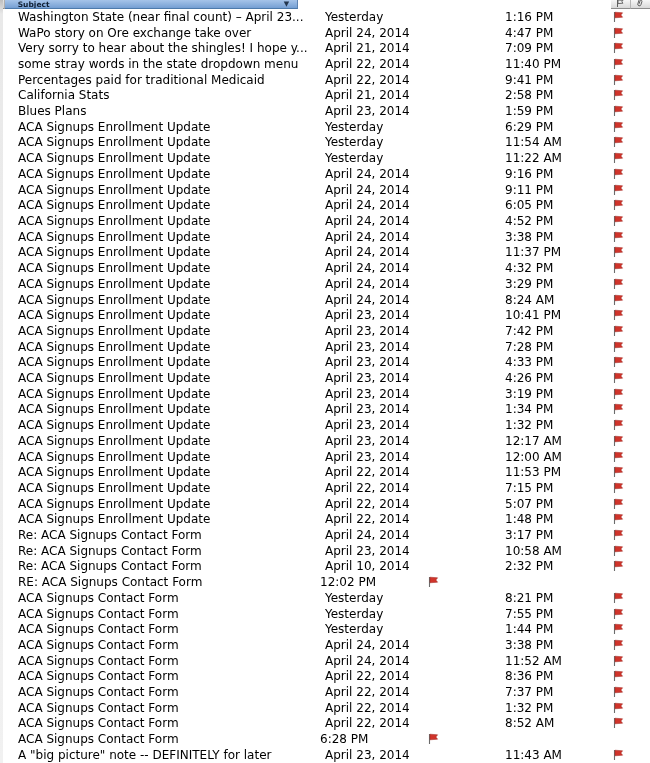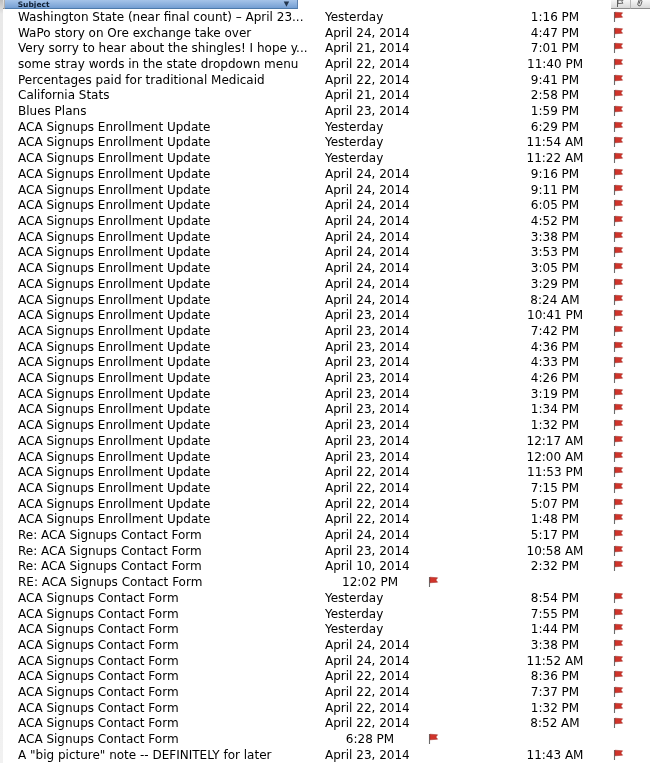--- a/index.html
+++ b/index.html
@@ -64,21 +64,21 @@
     width:320px;padding-left:18px;
     overflow:hidden;text-overflow:clip;
   }
   .c-date{
     box-sizing:border-box;
     width:185px;padding-left:5px;
     overflow:hidden;
   }
   .c-time{
     box-sizing:border-box;
-    width:100px;text-align:center;
+    width:100px;text-align:left;
   }
   .c-flag{
     box-sizing:border-box;
     width:26px;display:flex;justify-content:center;align-items:center;
   }
   .c-flag svg{display:block;}
 </style>
 </head>
 <body>
 
@@ -132,21 +132,21 @@
         <svg width="12" height="12" viewBox="0 0 12 12">
           <line x1="2.5" y1="1" x2="2.5" y2="11" stroke="#6b6b6b" stroke-width="1.1"></line>
           <path d="M3 1.2 L10.6 1.8 L8.9 4 L10.6 6.2 L3 6.8 Z" fill="#D0342B" stroke="#9c241e" stroke-width="0.5"></path>
         </svg>
       </div>
     </div>
 
     <div class="msg-row">
       <div class="c-subject">Very sorry to hear about the shingles! I hope y...</div>
       <div class="c-date">April 21, 2014</div>
-      <div class="c-time">7:01 PM</div>
+      <div class="c-time">7:09 PM</div>
       <div class="c-flag">
         <svg width="12" height="12" viewBox="0 0 12 12">
           <line x1="2.5" y1="1" x2="2.5" y2="11" stroke="#6b6b6b" stroke-width="1.1"></line>
           <path d="M3 1.2 L10.6 1.8 L8.9 4 L10.6 6.2 L3 6.8 Z" fill="#D0342B" stroke="#9c241e" stroke-width="0.5"></path>
         </svg>
       </div>
     </div>
 
     <div class="msg-row">
       <div class="c-subject">some stray words in the state dropdown menu</div>
@@ -288,33 +288,33 @@
         <svg width="12" height="12" viewBox="0 0 12 12">
           <line x1="2.5" y1="1" x2="2.5" y2="11" stroke="#6b6b6b" stroke-width="1.1"></line>
           <path d="M3 1.2 L10.6 1.8 L8.9 4 L10.6 6.2 L3 6.8 Z" fill="#D0342B" stroke="#9c241e" stroke-width="0.5"></path>
         </svg>
       </div>
     </div>
 
     <div class="msg-row">
       <div class="c-subject">ACA Signups Enrollment Update</div>
       <div class="c-date">April 24, 2014</div>
-      <div class="c-time">3:53 PM</div>
-      <div class="c-flag">
-        <svg width="12" height="12" viewBox="0 0 12 12">
-          <line x1="2.5" y1="1" x2="2.5" y2="11" stroke="#6b6b6b" stroke-width="1.1"></line>
-          <path d="M3 1.2 L10.6 1.8 L8.9 4 L10.6 6.2 L3 6.8 Z" fill="#D0342B" stroke="#9c241e" stroke-width="0.5"></path>
-        </svg>
-      </div>
-    </div>
-
-    <div class="msg-row">
-      <div class="c-subject">ACA Signups Enrollment Update</div>
-      <div class="c-date">April 24, 2014</div>
-      <div class="c-time">3:05 PM</div>
+      <div class="c-time">11:37 PM</div>
+      <div class="c-flag">
+        <svg width="12" height="12" viewBox="0 0 12 12">
+          <line x1="2.5" y1="1" x2="2.5" y2="11" stroke="#6b6b6b" stroke-width="1.1"></line>
+          <path d="M3 1.2 L10.6 1.8 L8.9 4 L10.6 6.2 L3 6.8 Z" fill="#D0342B" stroke="#9c241e" stroke-width="0.5"></path>
+        </svg>
+      </div>
+    </div>
+
+    <div class="msg-row">
+      <div class="c-subject">ACA Signups Enrollment Update</div>
+      <div class="c-date">April 24, 2014</div>
+      <div class="c-time">4:32 PM</div>
       <div class="c-flag">
         <svg width="12" height="12" viewBox="0 0 12 12">
           <line x1="2.5" y1="1" x2="2.5" y2="11" stroke="#6b6b6b" stroke-width="1.1"></line>
           <path d="M3 1.2 L10.6 1.8 L8.9 4 L10.6 6.2 L3 6.8 Z" fill="#D0342B" stroke="#9c241e" stroke-width="0.5"></path>
         </svg>
       </div>
     </div>
 
     <div class="msg-row">
       <div class="c-subject">ACA Signups Enrollment Update</div>
@@ -360,21 +360,21 @@
         <svg width="12" height="12" viewBox="0 0 12 12">
           <line x1="2.5" y1="1" x2="2.5" y2="11" stroke="#6b6b6b" stroke-width="1.1"></line>
           <path d="M3 1.2 L10.6 1.8 L8.9 4 L10.6 6.2 L3 6.8 Z" fill="#D0342B" stroke="#9c241e" stroke-width="0.5"></path>
         </svg>
       </div>
     </div>
 
     <div class="msg-row">
       <div class="c-subject">ACA Signups Enrollment Update</div>
       <div class="c-date">April 23, 2014</div>
-      <div class="c-time">4:36 PM</div>
+      <div class="c-time">7:28 PM</div>
       <div class="c-flag">
         <svg width="12" height="12" viewBox="0 0 12 12">
           <line x1="2.5" y1="1" x2="2.5" y2="11" stroke="#6b6b6b" stroke-width="1.1"></line>
           <path d="M3 1.2 L10.6 1.8 L8.9 4 L10.6 6.2 L3 6.8 Z" fill="#D0342B" stroke="#9c241e" stroke-width="0.5"></path>
         </svg>
       </div>
     </div>
 
     <div class="msg-row">
       <div class="c-subject">ACA Signups Enrollment Update</div>
@@ -504,21 +504,21 @@
         <svg width="12" height="12" viewBox="0 0 12 12">
           <line x1="2.5" y1="1" x2="2.5" y2="11" stroke="#6b6b6b" stroke-width="1.1"></line>
           <path d="M3 1.2 L10.6 1.8 L8.9 4 L10.6 6.2 L3 6.8 Z" fill="#D0342B" stroke="#9c241e" stroke-width="0.5"></path>
         </svg>
       </div>
     </div>
 
     <div class="msg-row">
       <div class="c-subject">Re: ACA Signups Contact Form</div>
       <div class="c-date">April 24, 2014</div>
-      <div class="c-time">5:17 PM</div>
+      <div class="c-time">3:17 PM</div>
       <div class="c-flag">
         <svg width="12" height="12" viewBox="0 0 12 12">
           <line x1="2.5" y1="1" x2="2.5" y2="11" stroke="#6b6b6b" stroke-width="1.1"></line>
           <path d="M3 1.2 L10.6 1.8 L8.9 4 L10.6 6.2 L3 6.8 Z" fill="#D0342B" stroke="#9c241e" stroke-width="0.5"></path>
         </svg>
       </div>
     </div>
 
     <div class="msg-row">
       <div class="c-subject">Re: ACA Signups Contact Form</div>
@@ -551,21 +551,21 @@
         <svg width="12" height="12" viewBox="0 0 12 12">
           <line x1="2.5" y1="1" x2="2.5" y2="11" stroke="#6b6b6b" stroke-width="1.1"></line>
           <path d="M3 1.2 L10.6 1.8 L8.9 4 L10.6 6.2 L3 6.8 Z" fill="#D0342B" stroke="#9c241e" stroke-width="0.5"></path>
         </svg>
       </div>
     </div>
 
     <div class="msg-row">
       <div class="c-subject">ACA Signups Contact Form</div>
       <div class="c-date">Yesterday</div>
-      <div class="c-time">8:54 PM</div>
+      <div class="c-time">8:21 PM</div>
       <div class="c-flag">
         <svg width="12" height="12" viewBox="0 0 12 12">
           <line x1="2.5" y1="1" x2="2.5" y2="11" stroke="#6b6b6b" stroke-width="1.1"></line>
           <path d="M3 1.2 L10.6 1.8 L8.9 4 L10.6 6.2 L3 6.8 Z" fill="#D0342B" stroke="#9c241e" stroke-width="0.5"></path>
         </svg>
       </div>
     </div>
 
     <div class="msg-row">
       <div class="c-subject">ACA Signups Contact Form</div>

